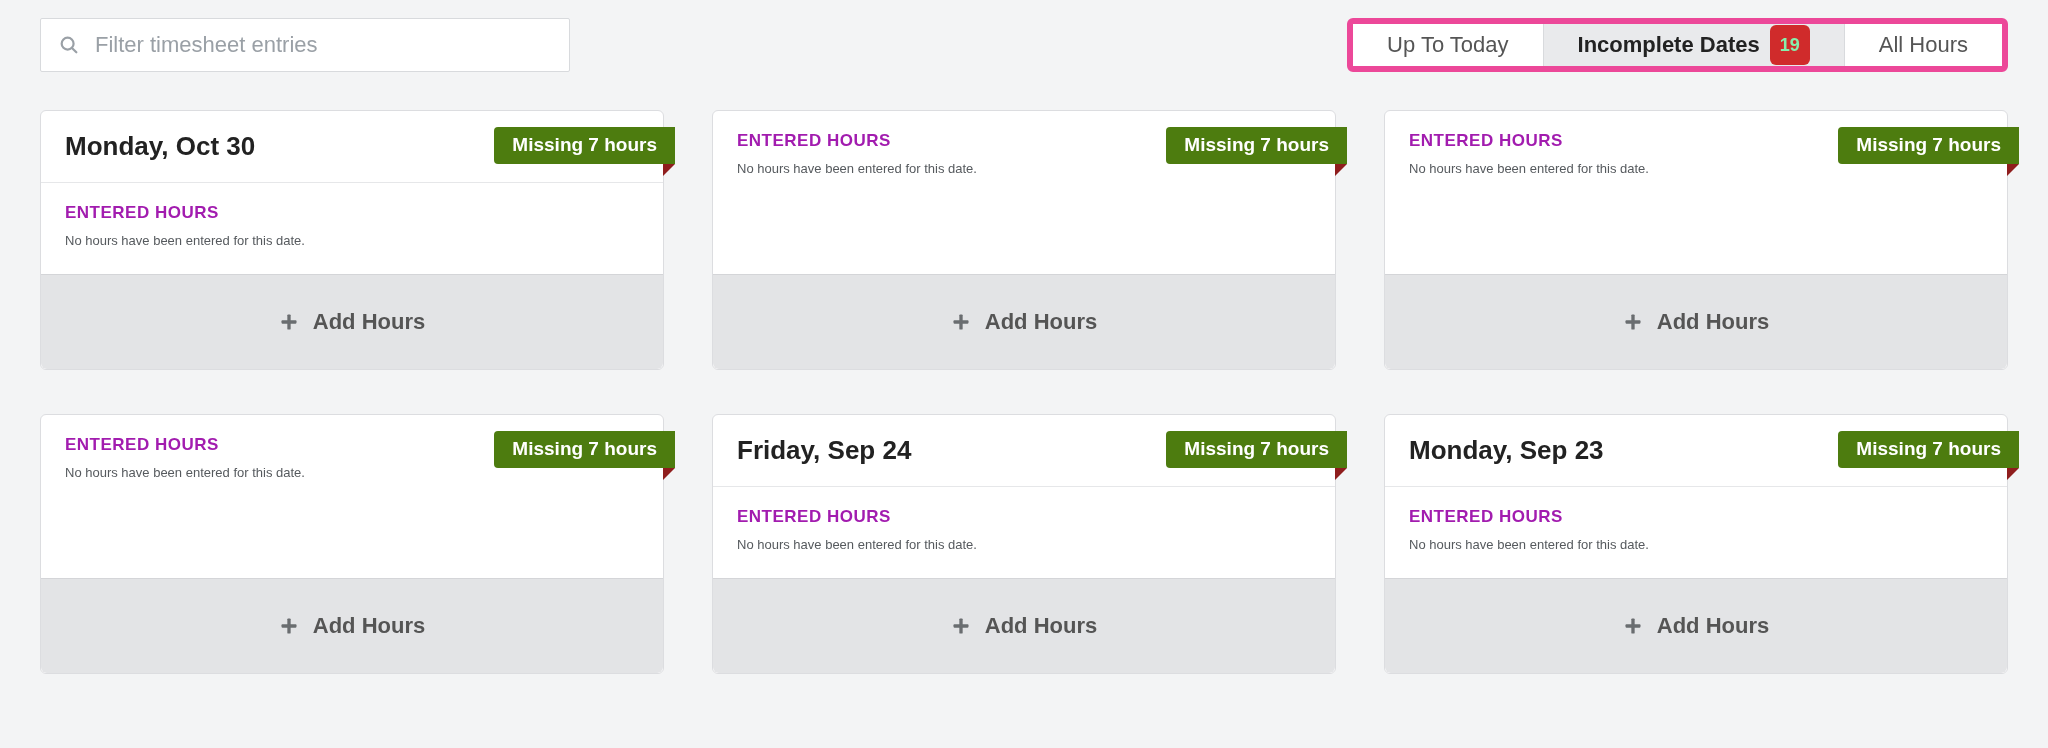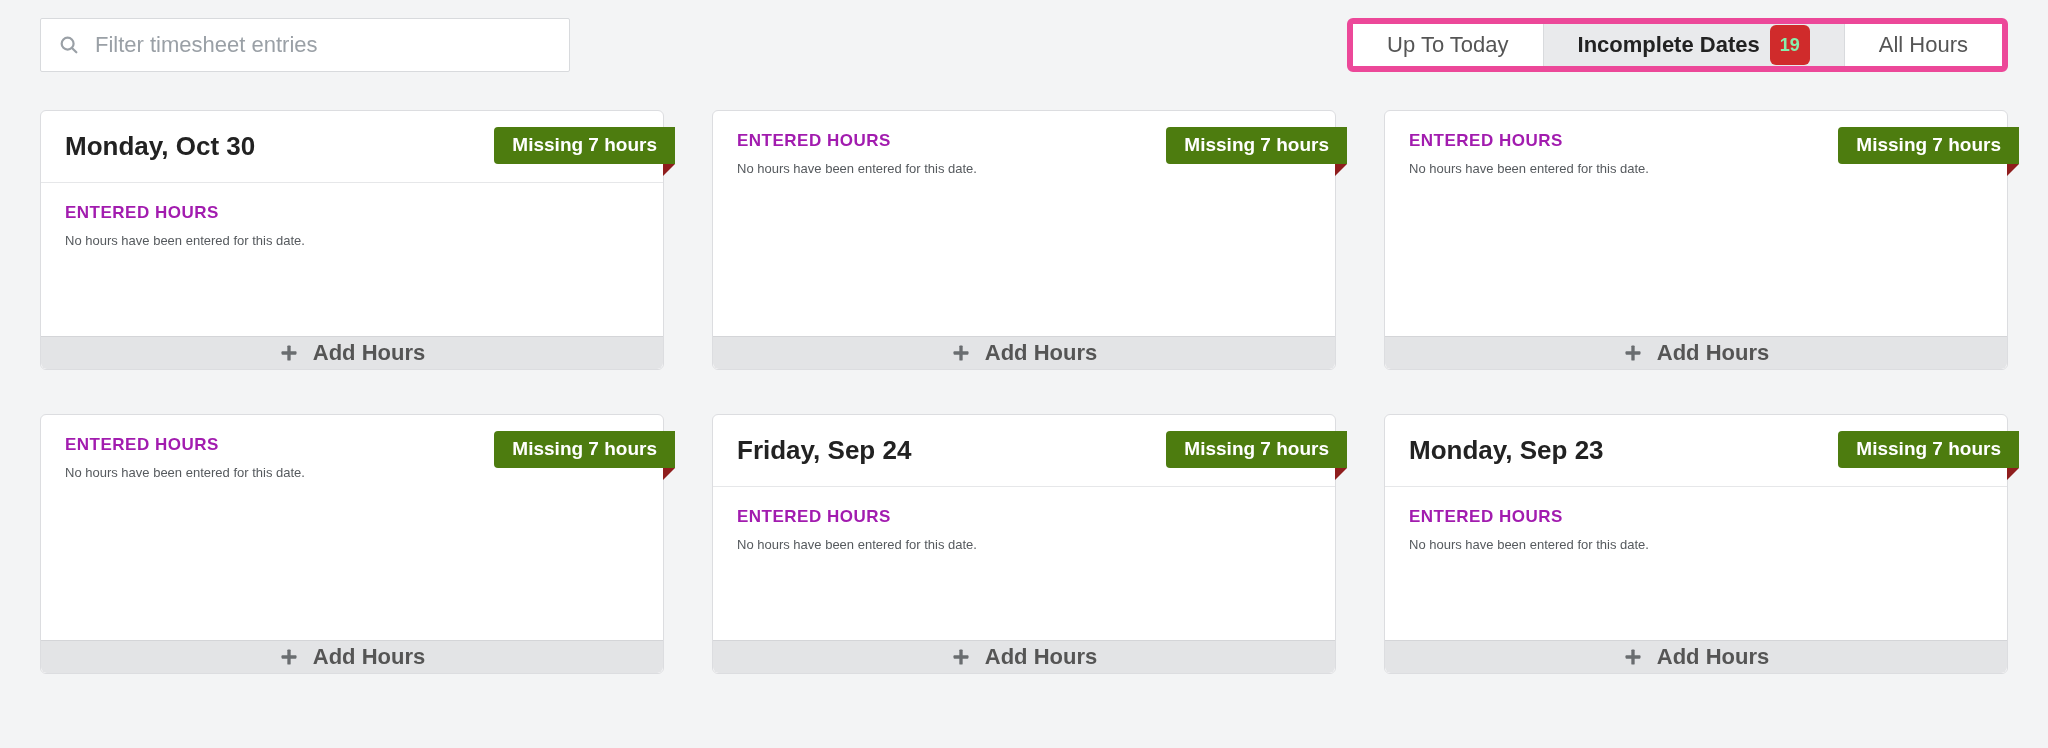--- a/index.html
+++ b/index.html
@@ -151,21 +151,21 @@
     text-transform: uppercase;
   }
   .card-body .empty {
     font-size: 13px;
     color: #565a5e;
   }
 
   .card-footer {
     background: #e3e4e6;
     border-top: 1px solid #d4d5d8;
-    padding: 3px 0;
+    padding: 34px 0;
     display: flex;
     align-items: center;
     justify-content: center;
     gap: 14px;
     cursor: pointer;
     border-bottom-left-radius: 6px;
     border-bottom-right-radius: 6px;
   }
   .card-footer .plus {
     color: #6a6d70;

